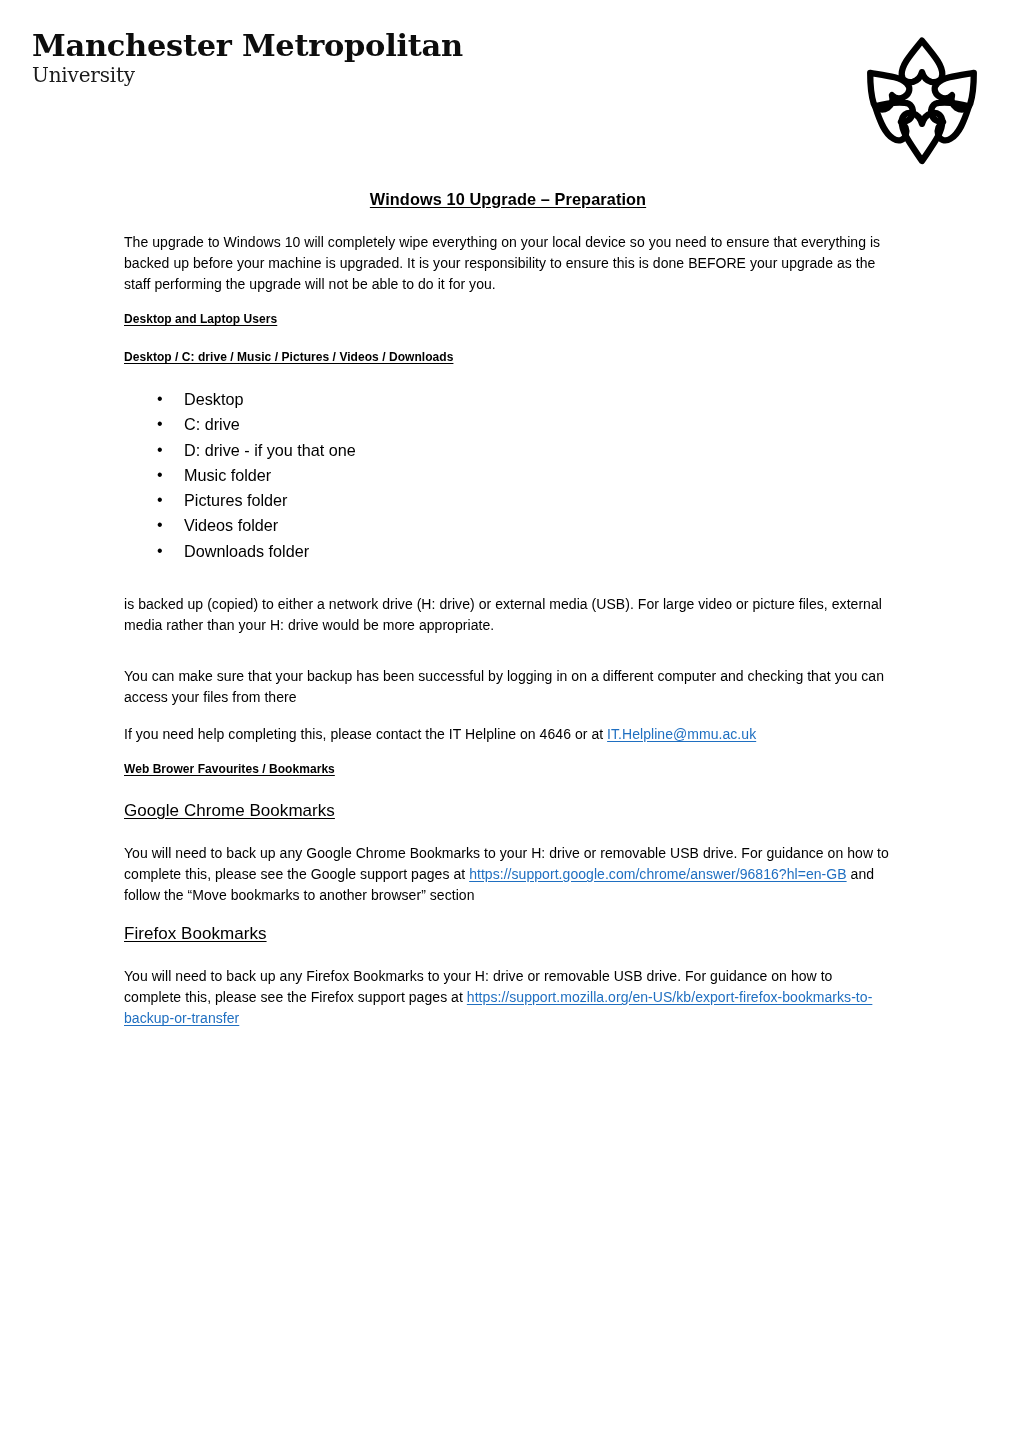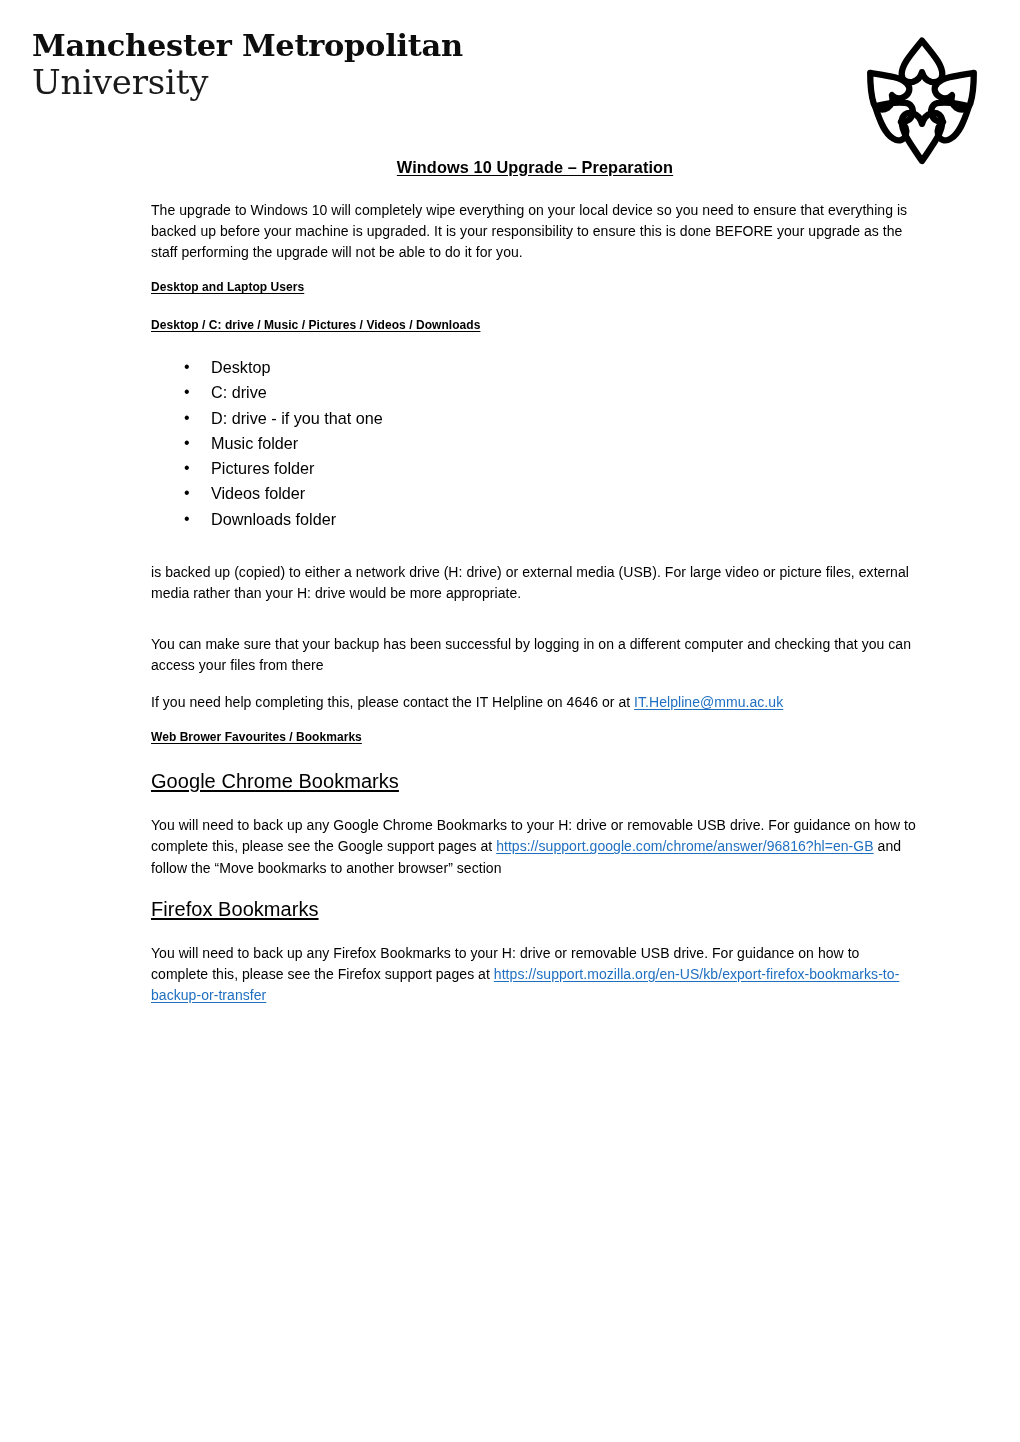--- a/index.html
+++ b/index.html
@@ -43,44 +43,43 @@
   .logo-line1 {
     display: block;
     font-size: 30.5px;
     font-weight: 700;
     letter-spacing: -0.3px;
     color: #0d0d0d;
     white-space: nowrap;
   }
   .logo-line2 {
     display: block;
-    font-size: 34px;
+    font-size: 20px;
     font-weight: 400;
     letter-spacing: -0.2px;
     color: #1a1a1a;
     margin-top: 4px;
     white-space: nowrap;
   }
 
   .logo-mark {
     position: absolute;
     left: 852px;
     top: 28px;
     width: 140px;
     height: 140px;
   }
   .logo-mark svg { display: block; width: 140px; height: 140px; }
 
   
   .doc {
     position: absolute;
     left: 124px;
-    top: 156px;
+    top: 188px;
     width: 768px;
-    margin-left: 27px;
   }
 
   .doc-title {
     text-align: center;
     font-size: 16.3px;
     font-weight: 700;
     text-decoration: underline;
     text-underline-offset: 2px;
     margin: 0 0 22px 0;
     line-height: 1.35;
@@ -99,21 +98,21 @@
     font-size: 12px;
     font-weight: 700;
     text-decoration: underline;
     text-underline-offset: 2px;
     margin: 0 0 21px 0;
     line-height: 1.4;
     letter-spacing: 0.05px;
   }
 
   h3.sub-heading-plain {
-    font-size: 20px;
+    font-size: 17px;
     font-weight: 400;
     text-decoration: underline;
     text-underline-offset: 2px;
     margin: 0 0 20px 0;
     line-height: 1.4;
     letter-spacing: 0.05px;
   }
 
   ul.backup-list {
     list-style: none;

